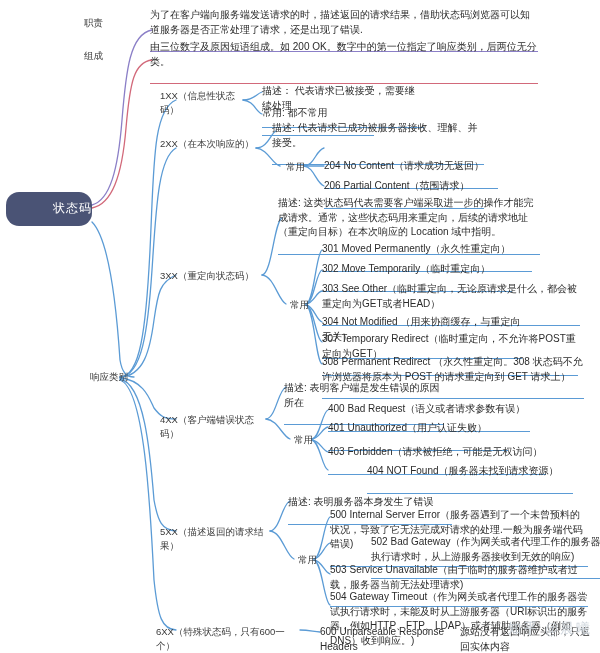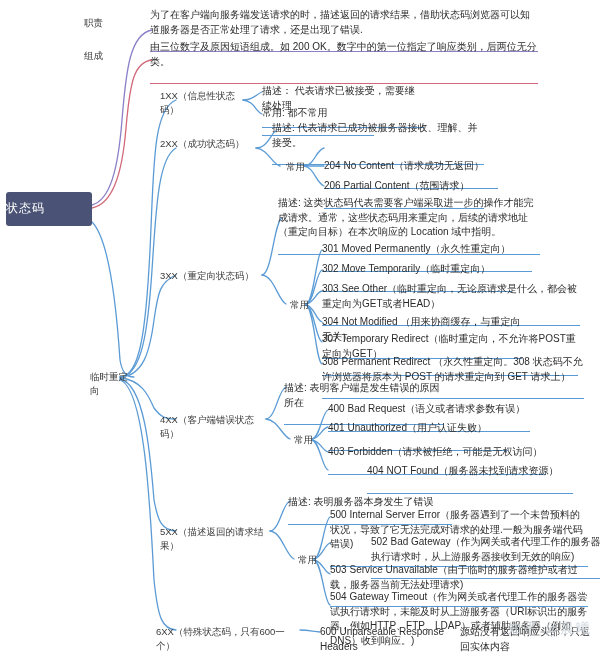--- a/index.html
+++ b/index.html
@@ -26,26 +26,26 @@
     position: absolute;
     color: #2a2a2a;
     line-height: 1.45;
     white-space: pre-wrap;
   }
   
   #root-node {
     left: 6px; top: 192px;
     width: 86px; height: 34px;
     background: #4a5375;
-    border-radius: 3px;
+    border-radius: 13px;
     color: #ffffff;
     font-size: 12px;
     display: flex;
     align-items: center;
-    justify-content: flex-start;
+    justify-content: flex-end;
     letter-spacing: 1px;
   }
   
   .lbl {
     font-size: 9.5px;
     color: #3a3a3a;
     text-align: left;
     padding-left: 8px;
   }
   
@@ -130,27 +130,27 @@
   <div class="node" id="root-node">
     <span>状态码</span>
   </div>
 
   <div class="node lbl" style="left:76px; top:16px; width:44px;">职责</div>
   <div class="node leaf ul-purple" style="left:150px; top:8px; width:388px;">为了在客户端向服务端发送请求的时，描述返回的请求结果，借助状态码浏览器可以知道服务器是否正常处理了请求，还是出现了错误.</div>
 
   <div class="node lbl" style="left:76px; top:49px; width:44px;">组成</div>
   <div class="node leaf ul-red" style="left:150px; top:40px; width:388px;">由三位数字及原因短语组成。如 200 OK。数字中的第一位指定了响应类别，后两位无分类。</div>
 
-  <div class="node lbl" style="left:82px; top:370px; width:52px;">临时重定向</div>
+  <div class="node lbl" style="left:82px; top:370px; width:52px;">响应类别</div>
 
   <div class="node lbl" style="left:152px; top:89px; width:100px;">1XX（信息性状态码）</div>
   <div class="node leaf ul-blue" style="left:262px; top:106px; width:112px;">常用: 都不常用</div>
   <div class="node leaf ul-blue" style="left:262px; top:84px; width:162px;">描述： 代表请求已被接受，需要继续处理</div>
 
-  <div class="node lbl" style="left:152px; top:137px; width:104px;">2XX（成功状态码）</div>
+  <div class="node lbl" style="left:152px; top:137px; width:104px;">2XX（在本次响应的）</div>
   <div class="node leaf ul-blue" style="left:272px; top:121px; width:212px;">描述: 代表请求已成功被服务器接收、理解、并接受。</div>
   <div class="node lbl" style="left:278px; top:160px; width:28px;">常用</div>
   <div class="node leaf ul-blue" style="left:324px; top:159px; width:174px;">204 No Content（请求成功无返回）</div>
   <div class="node leaf ul-blue" style="left:324px; top:179px; width:160px;">206 Partial Content（范围请求）</div>
 
   <div class="node lbl" style="left:152px; top:269px; width:110px;">3XX（重定向状态码）</div>
   <div class="node leaf ul-blue" style="left:278px; top:196px; width:262px;">描述: 这类状态码代表需要客户端采取进一步的操作才能完成请求。通常，这些状态码用来重定向，后续的请求地址（重定向目标）在本次响应的 Location 域中指明。</div>
   <div class="node lbl" style="left:282px; top:298px; width:28px;">常用</div>
   <div class="node leaf ul-blue" style="left:322px; top:242px; width:210px;">301 Moved Permanently（永久性重定向）</div>
   <div class="node leaf ul-blue" style="left:322px; top:262px; width:190px;">302 Move Temporarily（临时重定向）</div>

